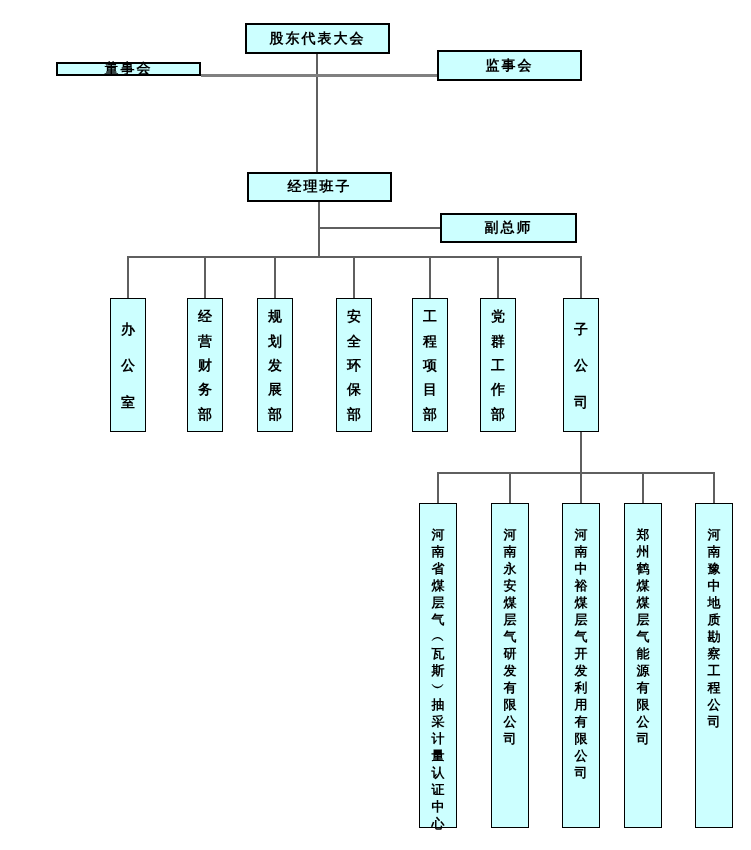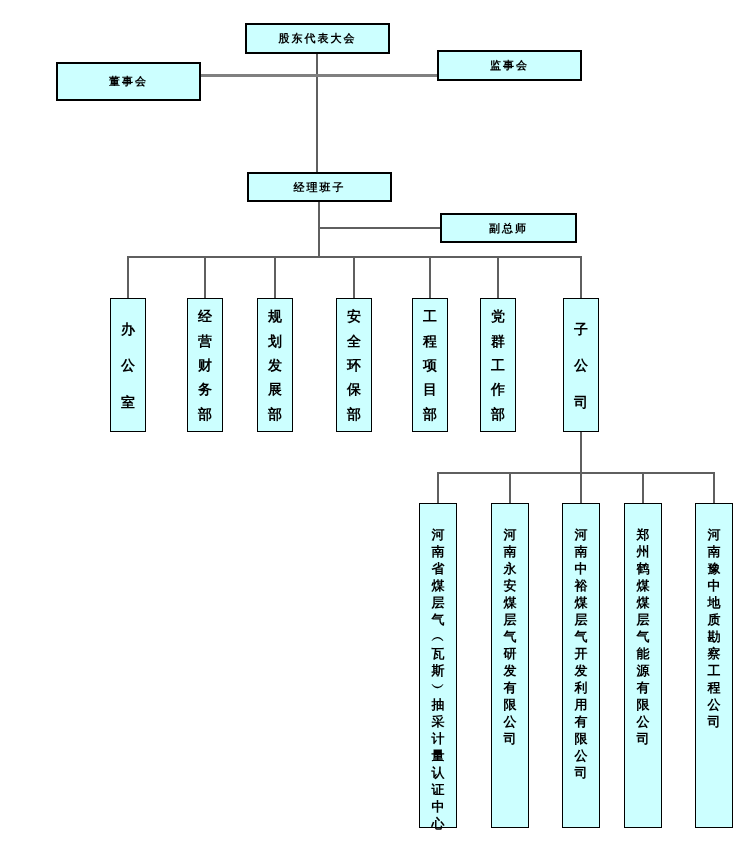--- a/index.html
+++ b/index.html
@@ -18,21 +18,21 @@
   
   .hbox {
     position: absolute;
     box-sizing: border-box;
     background: #ccffff;
     border: 2px solid #000000;
     display: flex;
     align-items: center;
     justify-content: center;
     font-weight: bold;
-    font-size: 11px;
+    font-size: 14px;
     letter-spacing: 2px;
     color: #000000;
     white-space: nowrap;
   }
   
   .vbox {
     position: absolute;
     box-sizing: border-box;
     background: #ccffff;
     border: 1px solid #000000;
@@ -92,21 +92,21 @@
   <div class="line" style="left:437px; top:472px; width:278px; height:2px;"></div>
 
   <div class="line" style="left:437px; top:473px; width:2px; height:30px;"></div>
   <div class="line" style="left:509px; top:473px; width:2px; height:30px;"></div>
   <div class="line" style="left:580px; top:473px; width:2px; height:30px;"></div>
   <div class="line" style="left:642px; top:473px; width:2px; height:30px;"></div>
   <div class="line" style="left:713px; top:473px; width:2px; height:30px;"></div>
 
   <div class="hbox" style="left:245px; top:23px; width:145px; height:31px;">股东代表大会</div>
 
-  <div class="hbox" style="left:56px; top:62px; width:145px; height:39px;">董事会</div>
+  <div class="hbox" style="left:56px; top:62px; width:145px; height:14px;">董事会</div>
 
   <div class="hbox" style="left:437px; top:50px; width:145px; height:31px;">监事会</div>
 
   <div class="hbox" style="left:440px; top:213px; width:137px; height:30px;">副总师</div>
 
   <div class="hbox" style="left:247px; top:172px; width:145px; height:30px;">经理班子</div>
 
   <div class="vbox dept" style="left:110px;">
       <span class="ch">办</span>
       <span class="ch">公</span>

